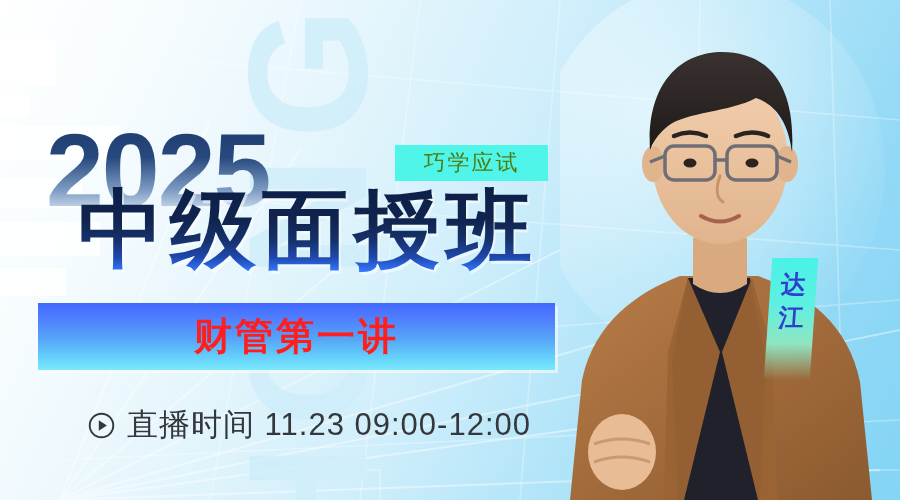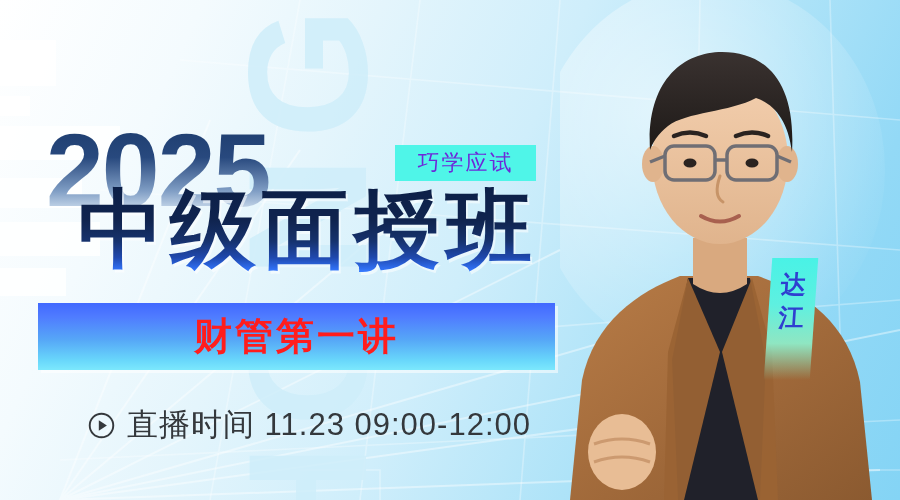--- a/index.html
+++ b/index.html
@@ -61,24 +61,24 @@
     background-clip:text;
     color:transparent;
     -webkit-text-fill-color:transparent;
     font-family:"Liberation Sans","DejaVu Sans",sans-serif;
   }
 
   
   .badge{
     position:absolute;
     left:395px; top:145px;
-    width:141px; height:36px;
+    width:153px; height:36px;
     background:#4ff5e8;
     display:flex; align-items:center; justify-content:center;
-    color:#6d28d9;
+    color:#4d7c0f;
     font-size:22px;
     letter-spacing:2px;
     font-family:"Liberation Sans","DejaVu Sans",sans-serif;
   }
 
   
   .headline{
     position:absolute;
     left:34px; top:186px;
     font-size:86px;

